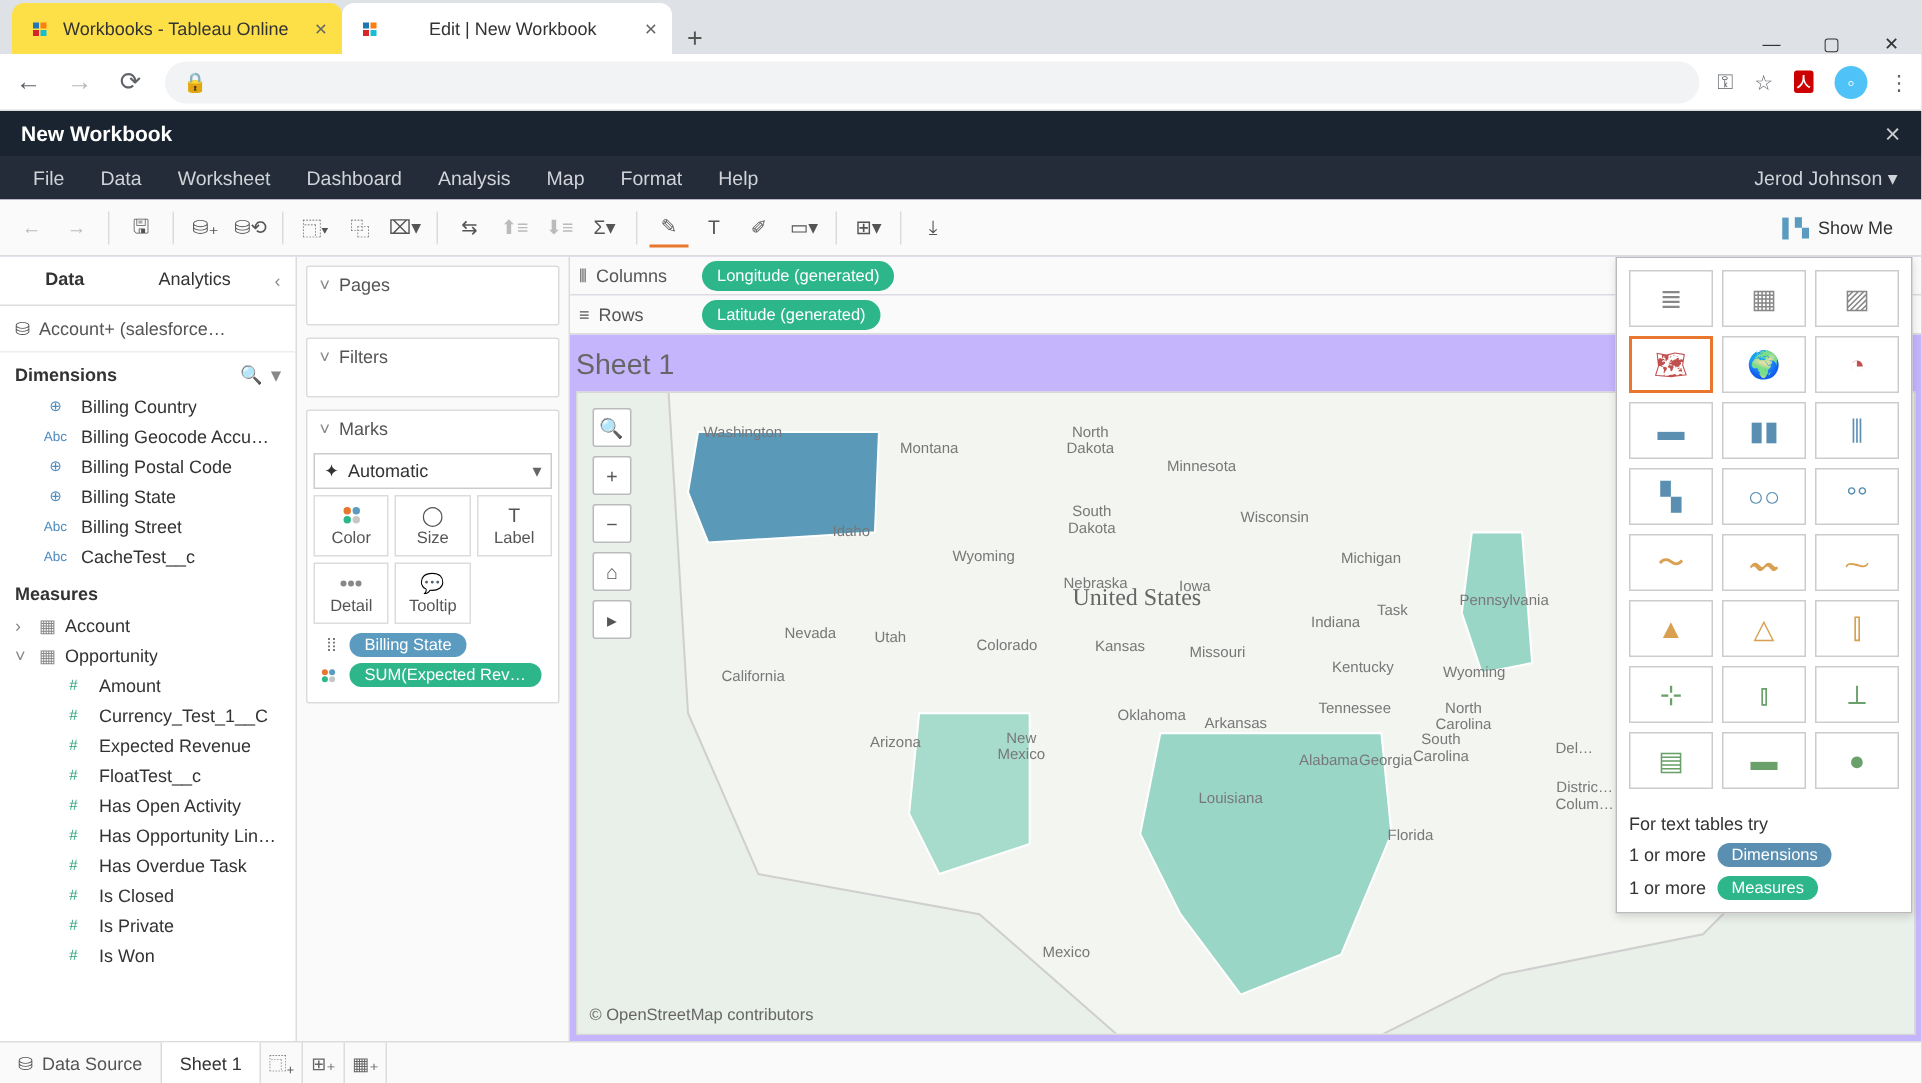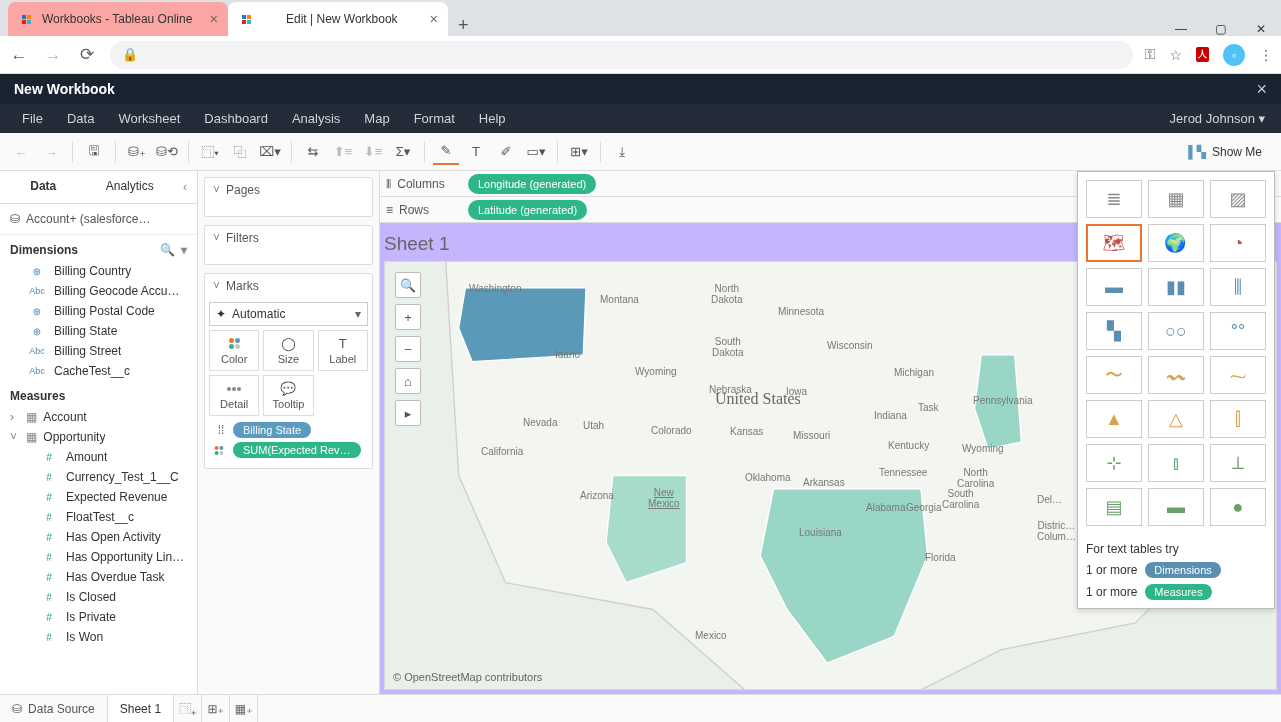--- a/index.html
+++ b/index.html
@@ -2,21 +2,21 @@
 <html><head>
 <meta charset="utf-8">
 <style>
 * { box-sizing: border-box; margin: 0; padding: 0; }
 body { font-family: -apple-system, BlinkMacSystemFont, "Segoe UI", Arial, sans-serif; font-size: 12px; color: #333; background: #f0f0f0; overflow: hidden; width: 1281px; height: 722px; }
 
 
 .browser { display: flex; flex-direction: column; height: 100%; background: #fff; }
 .win-btn { cursor: pointer; width: 40px; text-align: center; }
 .tab-bar { display: flex; align-items: flex-end; height: 36px; background: #dee1e6; padding-left: 8px; }
-.browser-tab { display: flex; align-items: center; height: 34px; max-width: 240px; min-width: 220px; padding: 0 10px; background: #fca5a5; border-radius: 8px 8px 0 0; gap: 8px; font-size: 12px; color: #333; }
+.browser-tab { display: flex; align-items: center; height: 34px; max-width: 240px; min-width: 220px; padding: 0 10px; background: #fde047; border-radius: 8px 8px 0 0; gap: 8px; font-size: 12px; color: #333; }
 .browser-tab.active { background: #fff; gap: 32px; }
 .tab-favicon { width: 16px; height: 16px; display: inline-flex; align-items: center; justify-content: center; font-size: 12px; color: #888; }
 .tableau-fav { display: grid; grid-template-columns: 4px 4px; grid-template-rows: 4px 4px; gap: 1px; }
 .tableau-fav span { width: 4px; height: 4px; }
 .tableau-fav span:nth-child(1){background:#1f77b4;} .tableau-fav span:nth-child(2){background:#ff7f0e;}
 .tableau-fav span:nth-child(3){background:#d62728;} .tableau-fav span:nth-child(4){background:#17becf;}
 .tab-title { flex: 1; white-space: nowrap; overflow: hidden; text-overflow: ellipsis; }
 .tab-close { color: #666; font-size: 14px; }
 .new-tab { padding: 0 10px; color: #555; font-size: 18px; }
 .addr-bar { display: flex; align-items: center; height: 38px; background: #fff; border-bottom: 1px solid #ddd; padding: 0 8px; gap: 12px; }
@@ -460,21 +460,21 @@
               <div class="map-label" style="left: 345px; top: 164px;">Kansas</div>
               <div class="map-label" style="left: 408px; top: 168px;">Missouri</div>
               <div class="map-label" style="left: 503px; top: 178px;">Kentucky</div>
               <div class="map-label" style="left: 577px; top: 181px;">Wyoming</div>
               <div class="map-label" style="left: 96px; top: 184px;">California</div>
               <div class="map-label" style="left: 360px; top: 210px;">Oklahoma</div>
               <div class="map-label" style="left: 418px; top: 215px;">Arkansas</div>
               <div class="map-label" style="left: 494px; top: 205px;">Tennessee</div>
               <div class="map-label" style="left: 572px; top: 205px;">North<br>Carolina</div>
               <div class="map-label" style="left: 195px; top: 228px;">Arizona</div>
-              <div class="map-label" style="left: 263px; top: 225px; text-decoration: underline;">New<br>Mexico</div>
+              <div class="map-label" style="left: 280px; top: 225px;">New<br>Mexico</div>
               <div class="map-label" style="left: 481px; top: 240px;">Alabama</div>
               <div class="map-label" style="left: 521px; top: 240px;">Georgia</div>
               <div class="map-label" style="left: 557px; top: 226px;">South<br>Carolina</div>
               <div class="map-label" style="left: 652px; top: 210px; margin-top: 22px;">Del…</div>
               <div class="map-label" style="left: 652px; top: 258px;">Distric…<br>Colum…</div>
               <div class="map-label" style="left: 414px; top: 265px;">Louisiana</div>
               <div class="map-label" style="left: 540px; top: 290px;">Florida</div>
               <div class="map-label" style="left: 310px; top: 368px;">Mexico</div>
             </div>
           <div class="map-label big" style="left:330px;top:128px;">United States</div>

